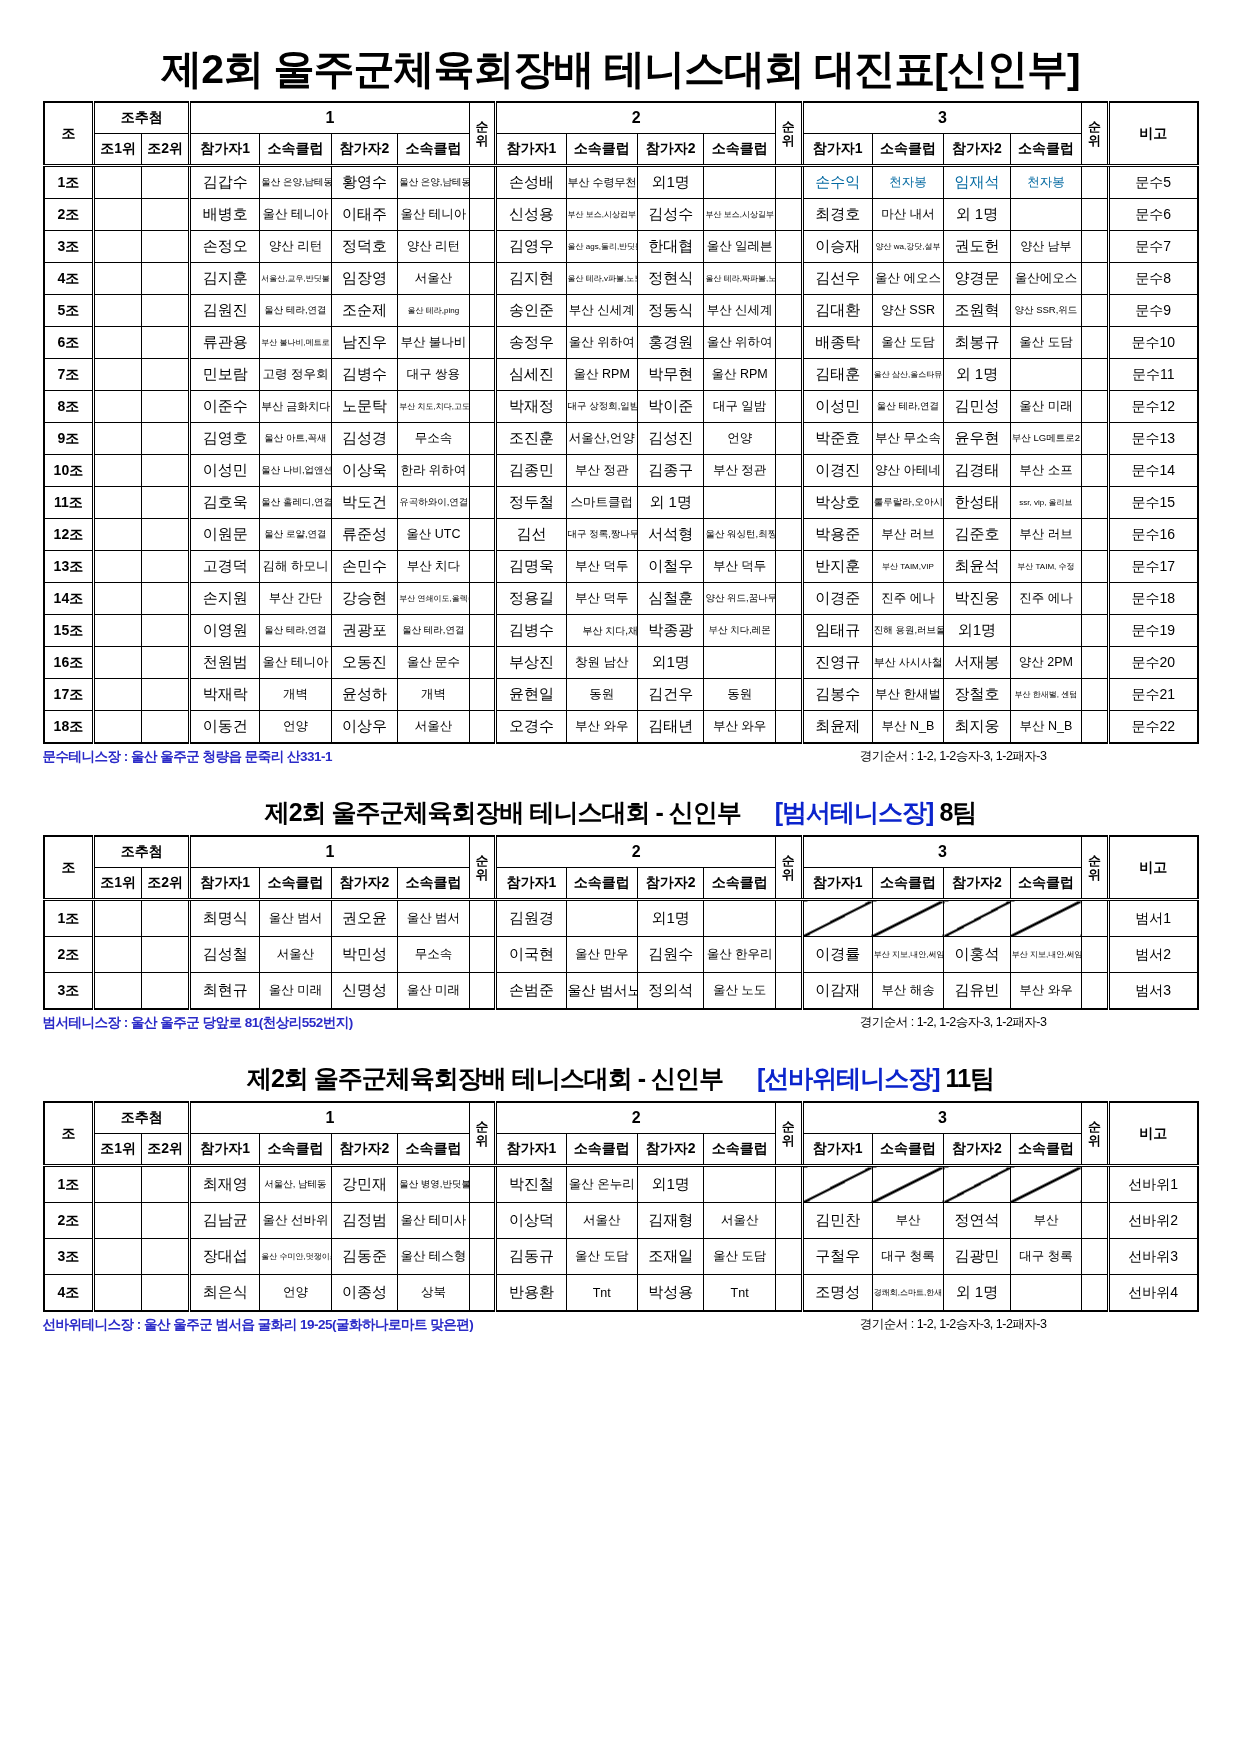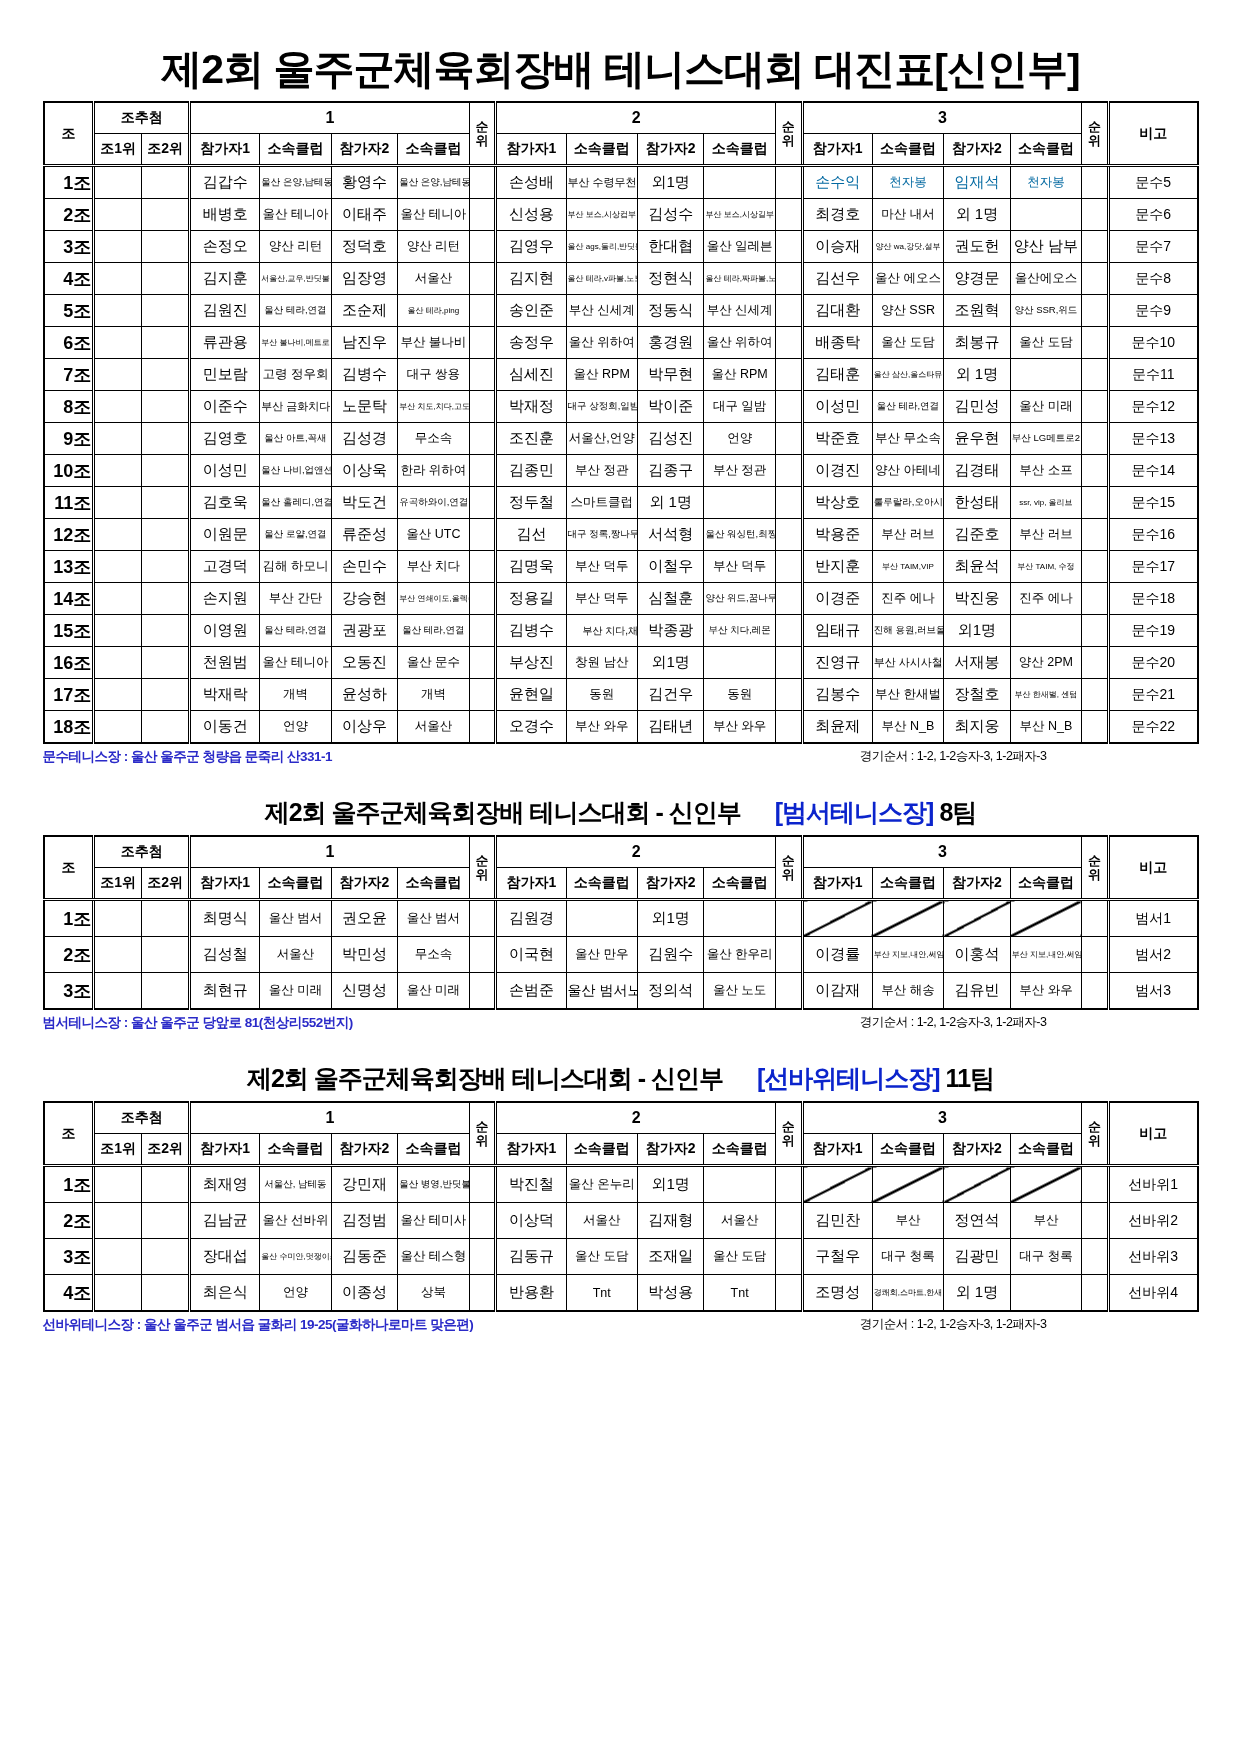--- a/index.html
+++ b/index.html
@@ -11,21 +11,21 @@
   .teams{margin-left:6px;}
   table{border-collapse:collapse; width:1156px; margin:0 auto; table-layout:fixed; border:2px solid #000;}
   th,td{border:1px solid #000; text-align:center; vertical-align:middle; padding:0 1px; overflow:hidden; white-space:nowrap;}
   th{font-size:14px; font-weight:bold;}
   .secnum{font-size:16px;}
   .sec-start{border-left:3px double #000;}
   .hdr-bottom{border-bottom:3px double #000;}
   thead th{height:30px;}
   .t-munsu tbody td{height:31px;}
   .t-tall tbody td{height:35px;}
-  td.jo{font-weight:bold; font-size:18px;text-align:right;}
+  td.jo{font-weight:bold; font-size:14px;}
   td.pname{font-size:15px;}
   td.club{font-size:12.5px;}
   td.note{font-size:14px;}
   td.blue{color:#0369a1;}
   .rankhead div{width:15px;margin:0 auto;line-height:1.05;white-space:normal;word-break:break-all;font-size:13px;}
   td.slash{background:linear-gradient(to bottom right, transparent calc(50% - 1.2px), #000 calc(50% - 1.2px), #000 calc(50% + 1.2px), transparent calc(50% + 1.2px));}
   .foot-row{width:1156px;margin:4px auto 0 auto;display:flex;justify-content:space-between;align-items:flex-start;}
   .foot-left{color:#2a2ac8;font-weight:bold;font-size:13.5px;letter-spacing:-0.5px;}
   .foot-right{color:#000;font-size:12.5px;margin-right:152px;letter-spacing:-0.5px;}
   .tbl-block{margin-bottom:30px;}
@@ -147,21 +147,21 @@
             <td class="club" style="font-size: 12.5px;">양산 리턴</td>
             <td></td>
             <td class="pname sec-start">김영우</td>
             <td class="club" style="font-size: 8px;">울산 ags,둘리,반딧불</td>
             <td class="pname">한대협</td>
             <td class="club" style="font-size: 12.5px;">울산 일레븐</td>
             <td></td>
             <td class="pname sec-start">이승재</td>
             <td class="club" style="font-size: 8px;">양산 wa,강닷,설부</td>
             <td class="pname">권도헌</td>
-            <td class="club" style="font-size: 15px; text-align: center;">양산 남부</td>
+            <td class="club" style="font-size: 12px; text-align: center;">양산 남부</td>
             <td></td>
             <td class="note sec-start">문수7</td>
           </tr>
           <tr>
             <td class="jo">4조</td>
             <td class="sec-start"></td>
             <td></td>
             <td class="pname sec-start">김지훈</td>
             <td class="club" style="font-size: 8px;">서울산,교우,반딧불</td>
             <td class="pname">임장영</td>

